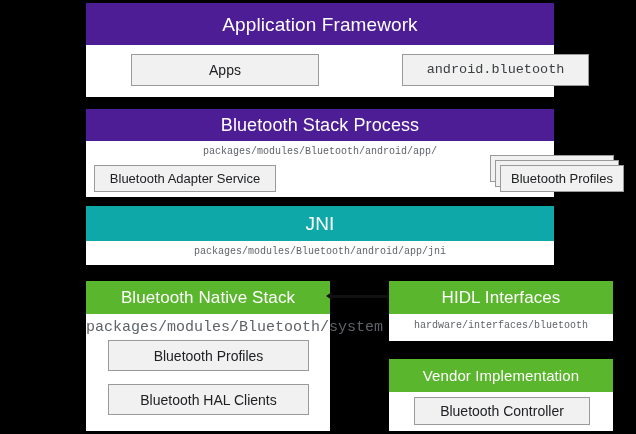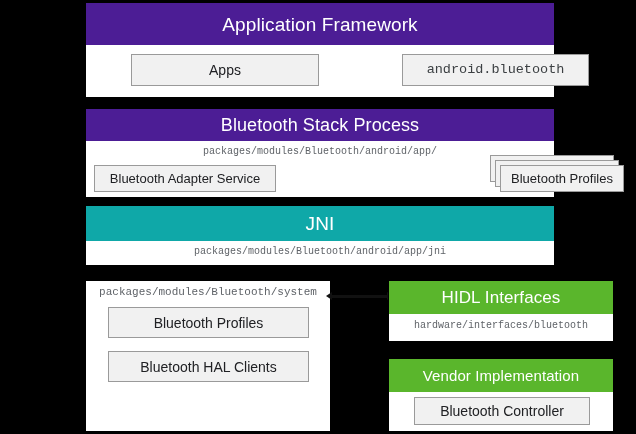--- a/index.html
+++ b/index.html
@@ -134,21 +134,21 @@
   .stack-card.c3 {
     left: 10px; top: 10px;
     display: flex; align-items: center; justify-content: center;
     font-size: 13px; color: #202124; white-space: nowrap;
   }
 
   
   #jni-path        { position: absolute; left: 0; top: 6px; width: 100%; }
 
   
-  #native-path     { position: absolute; left: 0; top: 6px; width: 100%; font-size: 11px; }
+  #native-path     { position: absolute; left: 0; top: 6px; width: 100%; font-size: 15px; }
   #native-profiles { position: absolute; left: 22px; top: 26px; width: 201px; height: 31px; }
   #native-hal      { position: absolute; left: 22px; top: 70px; width: 201px; height: 31px; }
 
   
   #hidl-path       { position: absolute; left: 0; top: 7px; width: 100%; }
 
   
   #bt-controller   { position: absolute; left: 25px; top: 5px; width: 176px; height: 28px; }
 
   
@@ -204,20 +204,21 @@
   </div>
 
   <div class="block" id="jni-block">
     <div class="block-header hdr-teal">JNI</div>
     <div class="block-body">
       <div class="path-label" id="jni-path">packages/modules/Bluetooth/android/app/jni</div>
     </div>
   </div>
 
   <div class="block" id="native-stack">
+    <div class="block-header hdr-green">Bluetooth Native Stack</div>
     <div class="block-body">
       <div class="path-label" id="native-path">packages/modules/Bluetooth/system</div>
       <div class="gbox" id="native-profiles">Bluetooth Profiles</div>
       <div class="gbox" id="native-hal">Bluetooth HAL Clients</div>
     </div>
   </div>
 
   <div id="connector-hidl"></div>
 
   <div class="block" id="hidl-interfaces">

